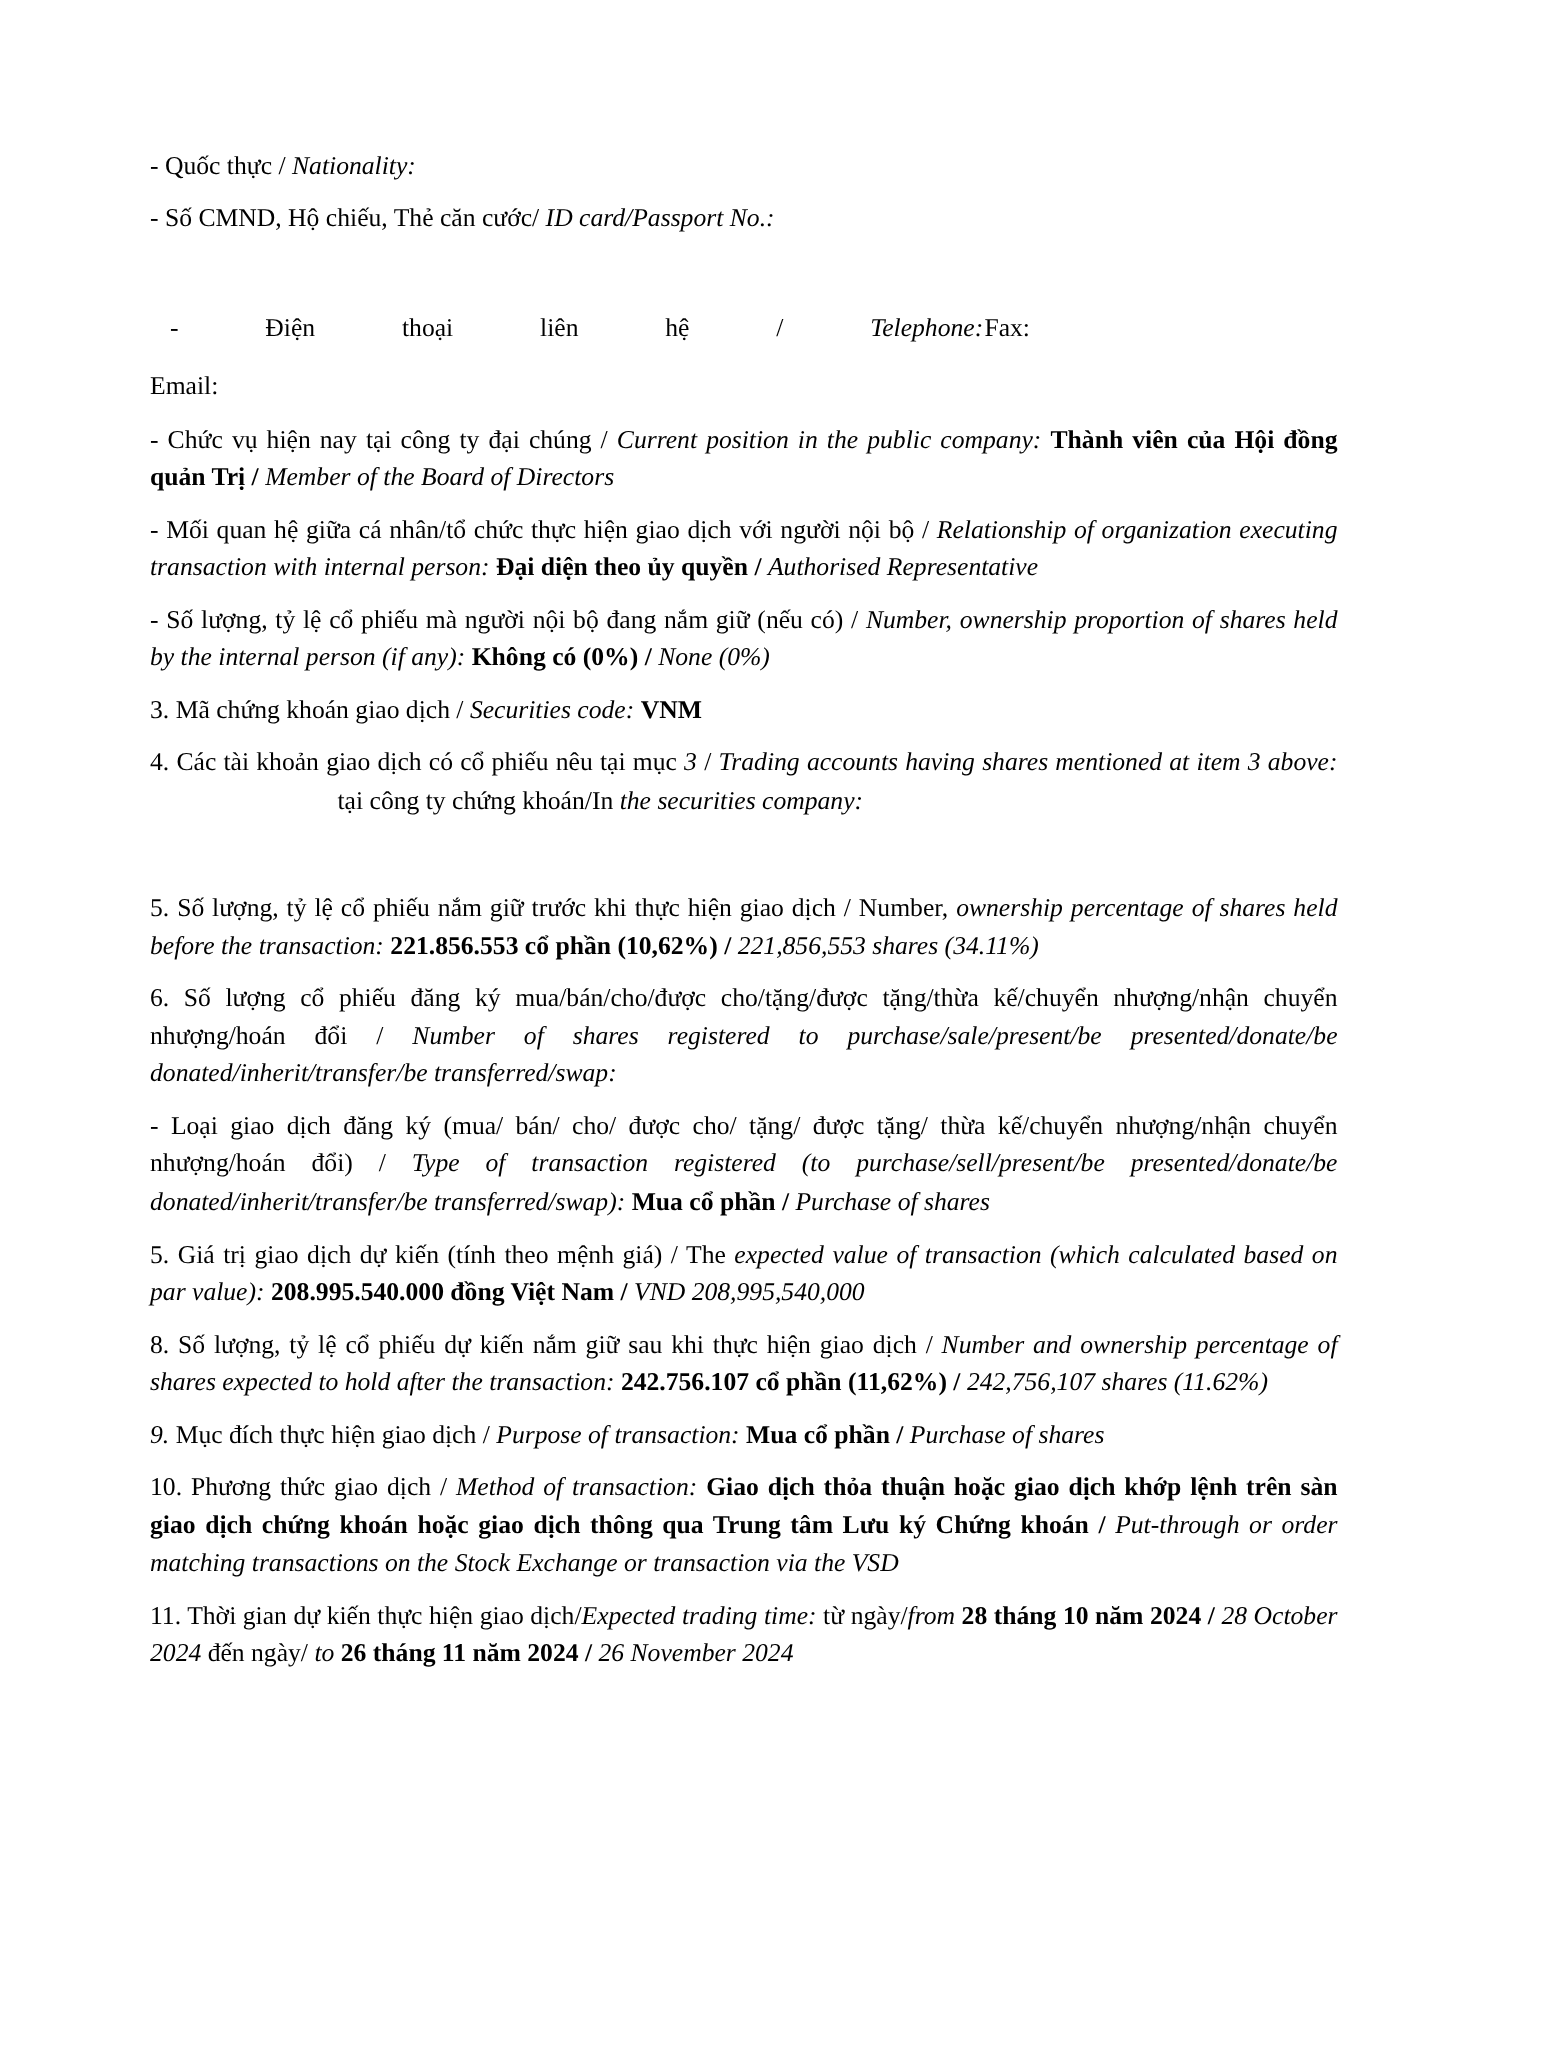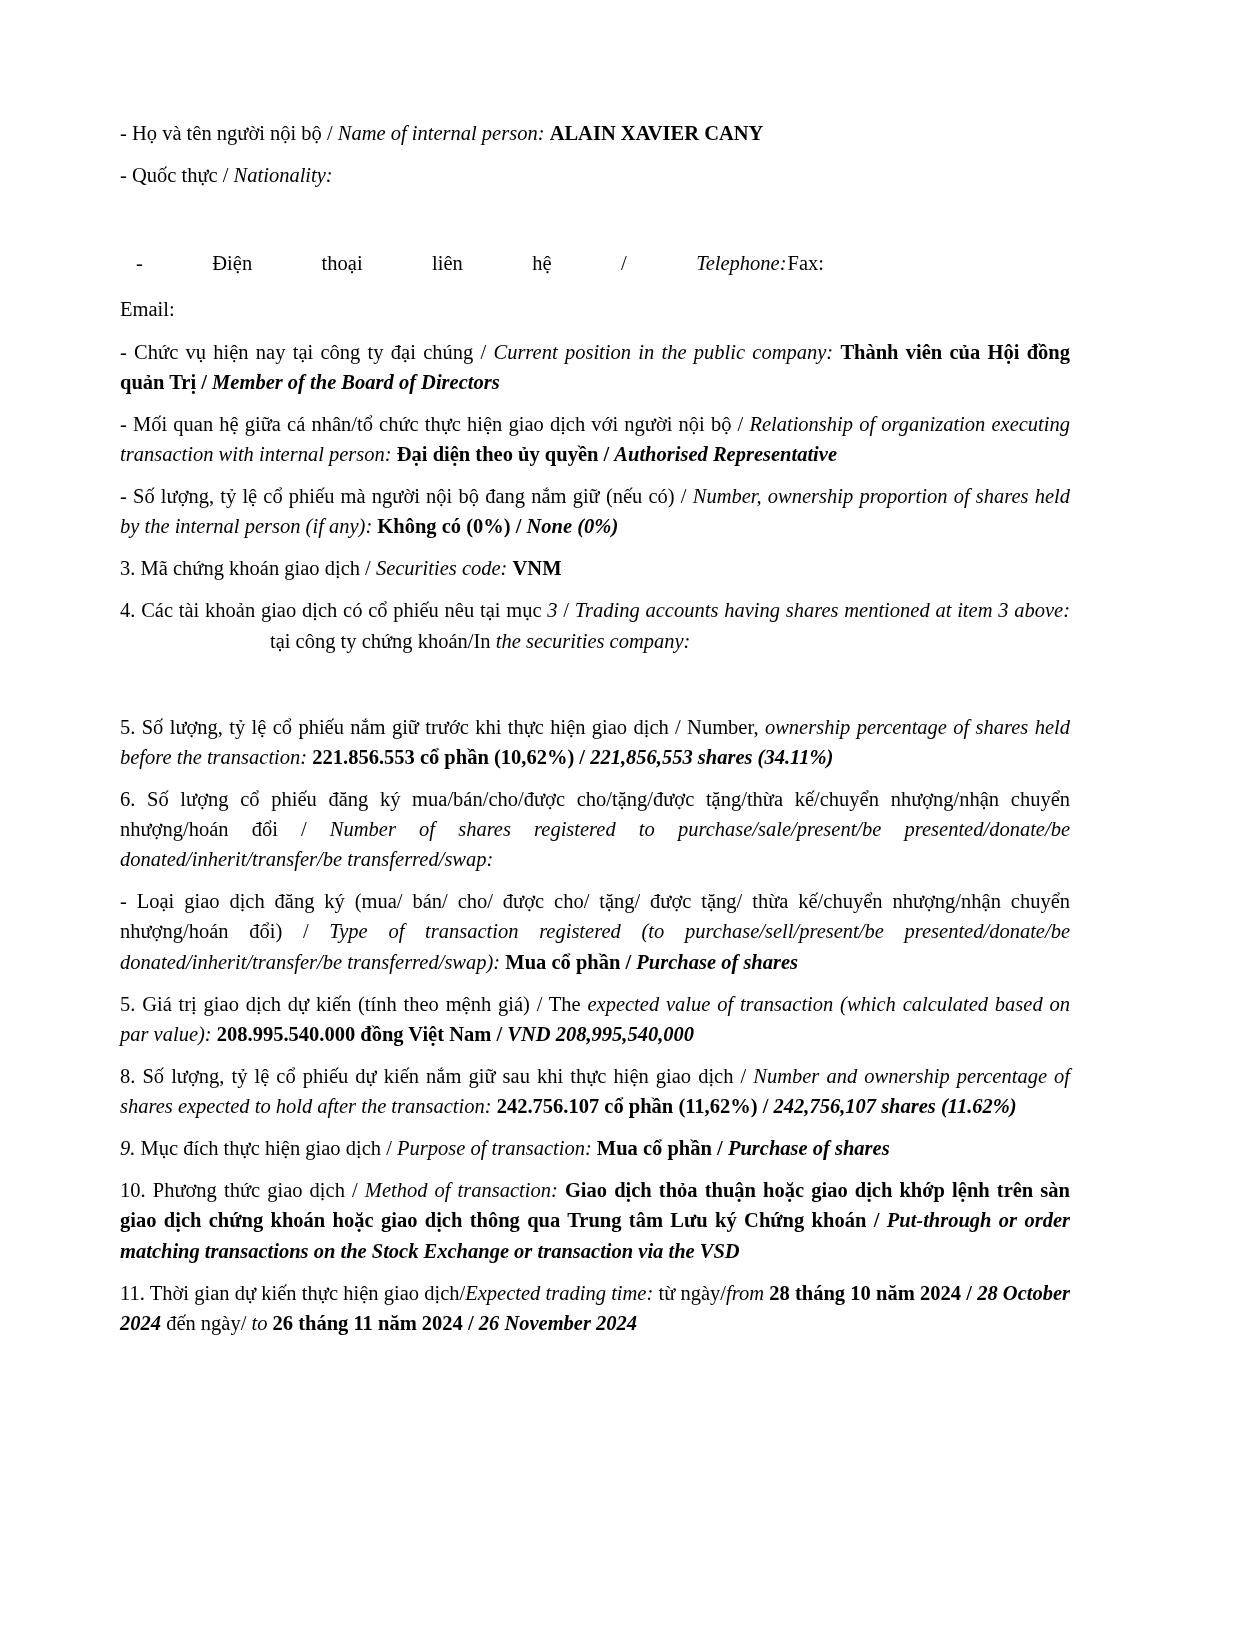--- a/index.html
+++ b/index.html
@@ -37,48 +37,48 @@
   
   .para::after {
     content: "";
     display: inline-block;
     width: 100%;
   }
   .nostretch::after { display: none; }
 
   i, .it { font-style: italic; }
   b, .bd { font-weight: bold; }
-  .bi { font-weight: bold; font-style: italic; margin-top: 44px; }
+  .bi { font-weight: normal; font-style: italic; margin-top: 44px; }
   .spacer-md { height: 30px; }
   .spacer-lg { height: 44px; }
 
   
   .justify-line {
     display: block;
     text-align: justify;
     text-align-last: justify;
     margin: 16px;
   }
   .tail-line { margin: 0; text-align: right; }
   .gapfill { display: inline-block; width: 150px; }
 </style>
 </head>
 <body>
 
 <div class="page">
   <div class="doc">
 
-    <p class="para nostretch">
-      <span>- Họ và tên người nội bộ / </span><i>Name of internal person: </i><b>ALAIN XAVIER CANY</b>
-    </p>
 
     <p class="para nostretch">
       <span>- Quốc thực / </span><i>Nationality:</i>
     </p>
 
+    <p class="para nostretch">
+      <span>- Số CMND, Hộ chiếu, Thẻ căn cước/ </span><i>ID card/Passport No.:</i>
+    </p>
 
 
     <div class="spacer-md"></div>
 
     <p class="para nostretch">
       <span class="justify-line"><span>- Điện thoại liên hệ / </span><i>Telephone:</i><span style="display:inline-block;width:1px"></span><span style="margin-right:230px">Fax:</span></span>
       <span class="tail-line">Email:</span>
     </p>
 
     <p class="para nostretch">

